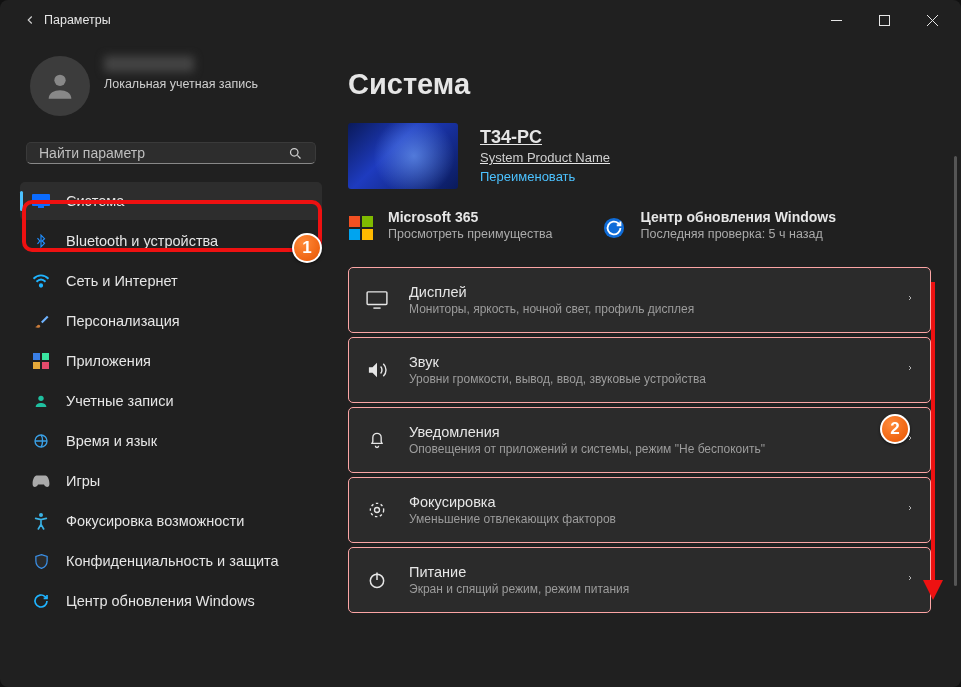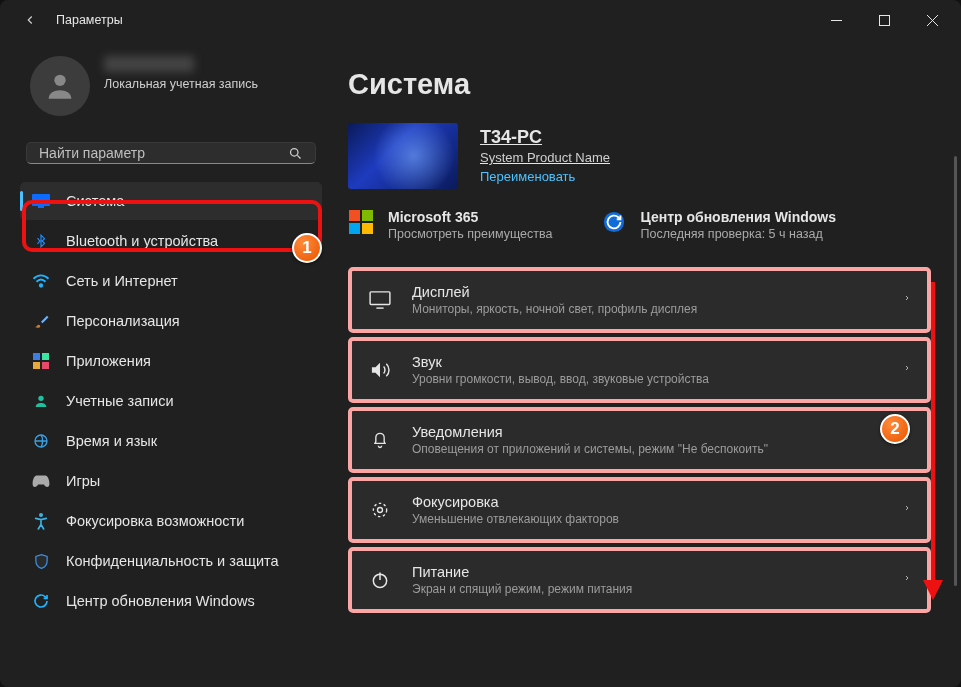--- a/index.html
+++ b/index.html
@@ -27,21 +27,20 @@
     padding: 0 6px 0 16px;
   }
   .back-btn {
     width: 28px; height: 28px;
     display: flex; align-items: center; justify-content: center;
     color: #cfcfcf;
   }
   .title-txt {
     font-size: 12.5px;
     color: #e6e6e6;
-    margin-left: 12px;
     text-align: right;
   }
   .ctl-group { margin-left: auto; display: flex; gap: 2px; }
   .ctl {
     width: 46px; height: 32px;
     display: flex; align-items: center; justify-content: center;
     color: #e6e6e6;
   }
   .content {
     display: flex;
@@ -118,28 +117,28 @@
     content:""; position:absolute; inset:0;
     background: radial-gradient(circle at 60% 50%,rgba(120,170,255,.6),transparent 55%);
   }
   .dev-name { font-size: 18px; font-weight: 600; }
   .dev-sub { font-size: 13px; color:#cfcfcf; margin-top:2px; }
   .rename { color:#4cc2ff; font-size: 13px; margin-top:4px; display:inline-block;}
   .promo {
     display:flex; gap:48px; margin-bottom: 26px;
     font-size:14px;
   }
-  .promo-item { display:flex; gap:14px; align-items:flex-start; }
+  .promo-item { display:flex; gap:14px; align-items:flex-end; }
   .promo-icon { width:26px; height:26px; flex-shrink:0; display:flex;align-items:center;justify-content:center;}
   .promo-title { font-weight:600; }
   .promo-sub { font-size: 12.5px; color:#aaa; margin-top:2px;}
   .cards { display:flex; flex-direction:column; gap:4px; }
   .card {
     background:#2b2b2b;
-    border:4px solid #fca5a5;
+    border:1px solid #fca5a5;
     border-radius:5px;
     height: 66px;
     display:flex; align-items:center;
     padding: 0 16px;
     gap: 20px;
   }
   .card-icon {
     width:24px; display:flex; align-items:center; justify-content:center;
     color:#e6e6e6;
   }

